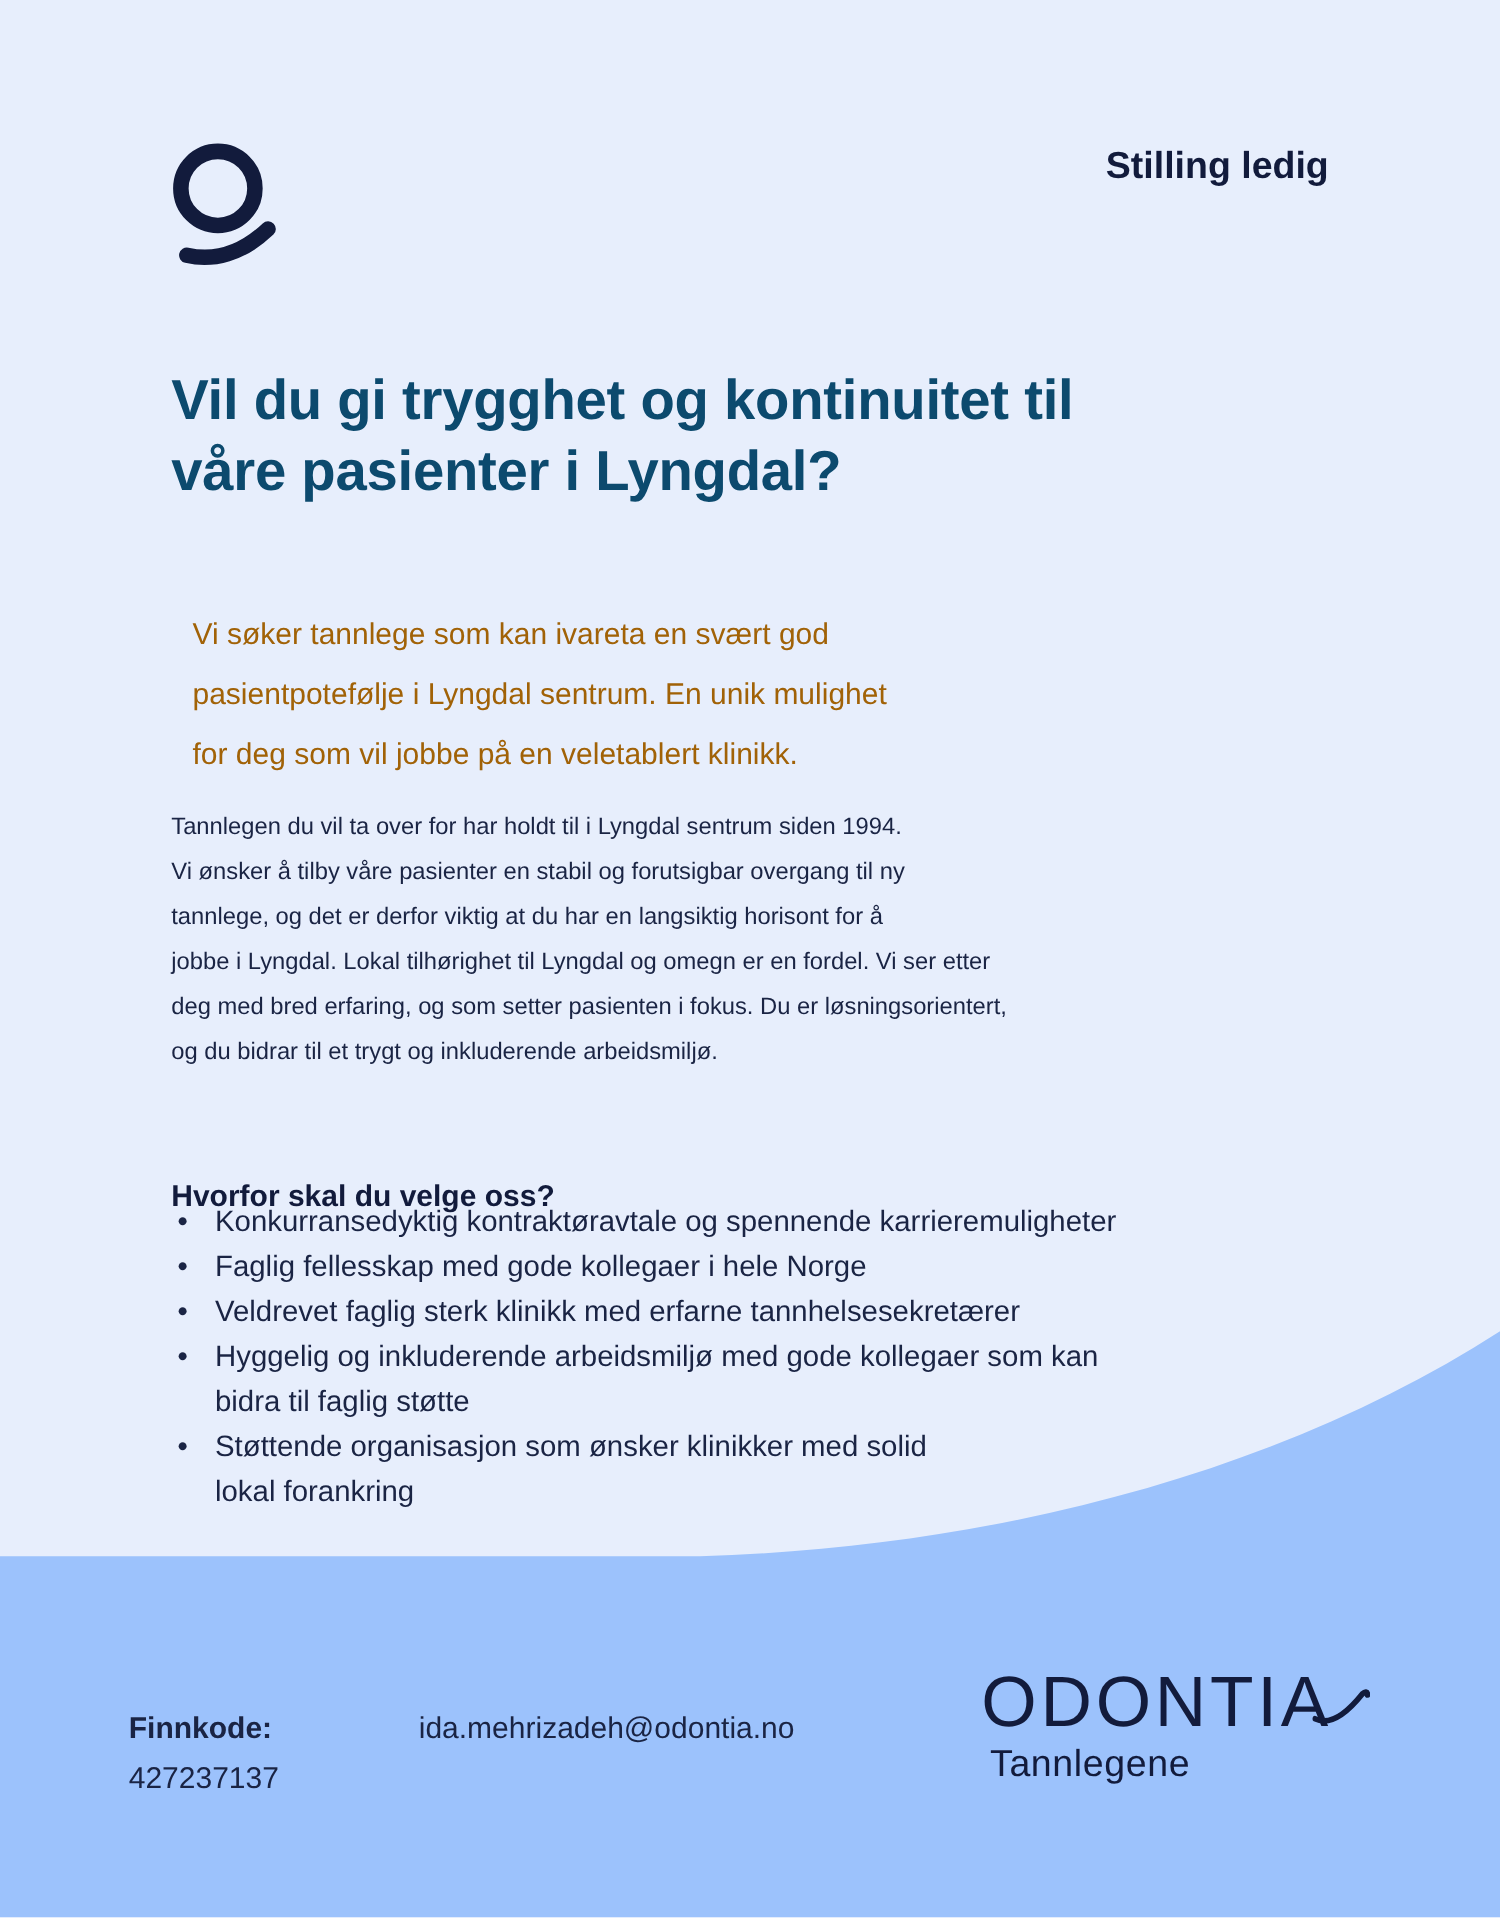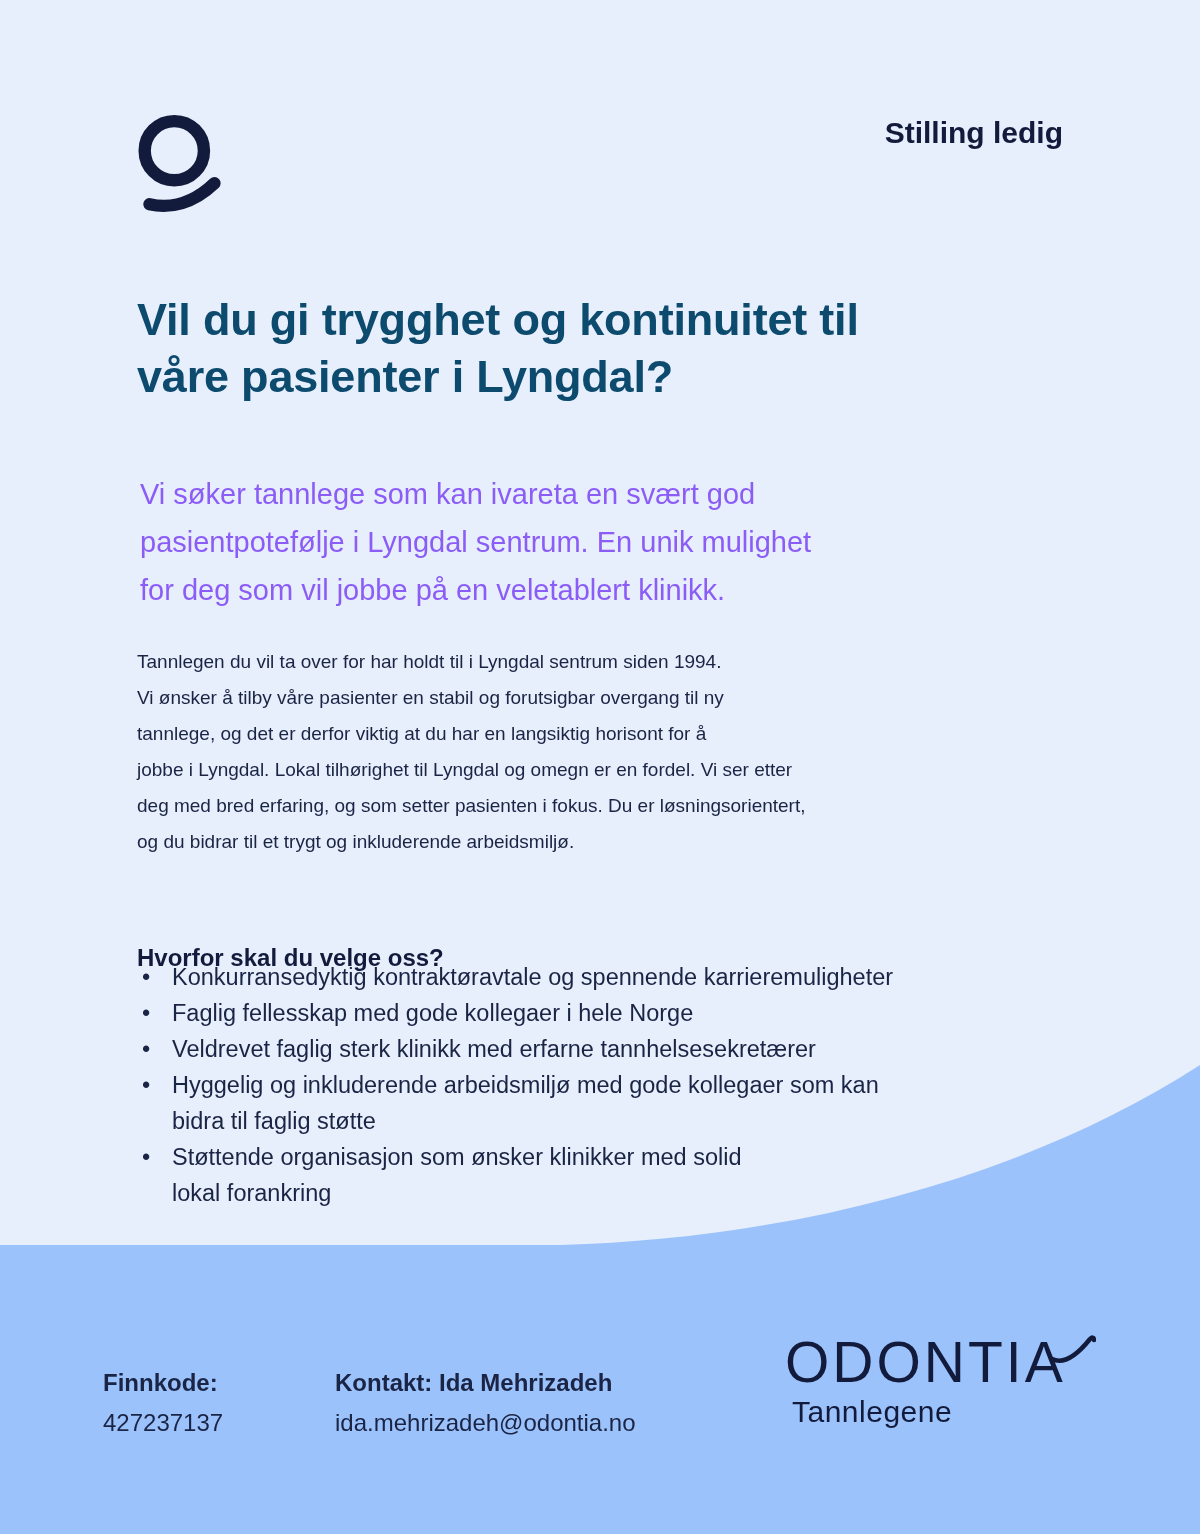--- a/index.html
+++ b/index.html
@@ -38,25 +38,25 @@
     font-size: 45px;
     line-height: 57px;
     font-weight: 700;
     color: #0c4a6e;
     white-space: pre-line;
     letter-spacing: -0.2px;
   }
   .intro {
     position: absolute;
     left: 137px; top: 467px;
-    margin: 3px;
-    font-size: 29px;
+    margin: 17px;
+    font-size: 24px;
     line-height: 48px;
     font-weight: 400;
-    color: #8b5cf6;
+    color: #a16207;
     white-space: pre-line;
   }
   .body-text {
     position: absolute;
     left: 137px; top: 644px;
     margin: 0;
     font-size: 19px;
     line-height: 36px;
     font-weight: 400;
     color: #1a2444;
@@ -94,20 +94,21 @@
   .finnkode { left: 103px; top: 1363px; }
   .kontakt  { left: 335px; top: 1363px; }
   .kontakt .value-line { cursor: pointer; }
   .brand {
     position: absolute;
     left: 785px; top: 1331px;
     color: #121b3c;
   }
   .brand-row {
     display: flex;
+    align-items: flex-end;
     height: 62px;
   }
   .brand-name {
     font-size: 57px;
     line-height: 62px;
     font-weight: 400;
     letter-spacing: 3px;
     white-space: nowrap;
   }
   .brand-swoosh {
@@ -166,21 +167,20 @@
     <li>Støttende organisasjon som ønsker klinikker med solid
 lokal forankring</li>
   </ul>
 
   <div class="footer-block finnkode">
     <div class="label-line">Finnkode:</div>
     <div class="value-line">427237137</div>
   </div>
 
   <div class="footer-block kontakt">
-    <div class="label-line">Kontakt: Ida Mehrizadeh</div>
     <div class="value-line">ida.mehrizadeh@odontia.no</div>
   </div>
 
   <div class="brand">
     <div class="brand-row">
       <span class="brand-name">ODONTIA</span>
       <svg class="brand-swoosh" viewBox="0 0 46 34" aria-hidden="true">
         <path d="M2 28 C 12 33 24 28 40 8 C 42 6 44 6 44 9" fill="none" stroke="#121b3c" stroke-width="4.5" stroke-linecap="round"></path>
       </svg>
     </div>

